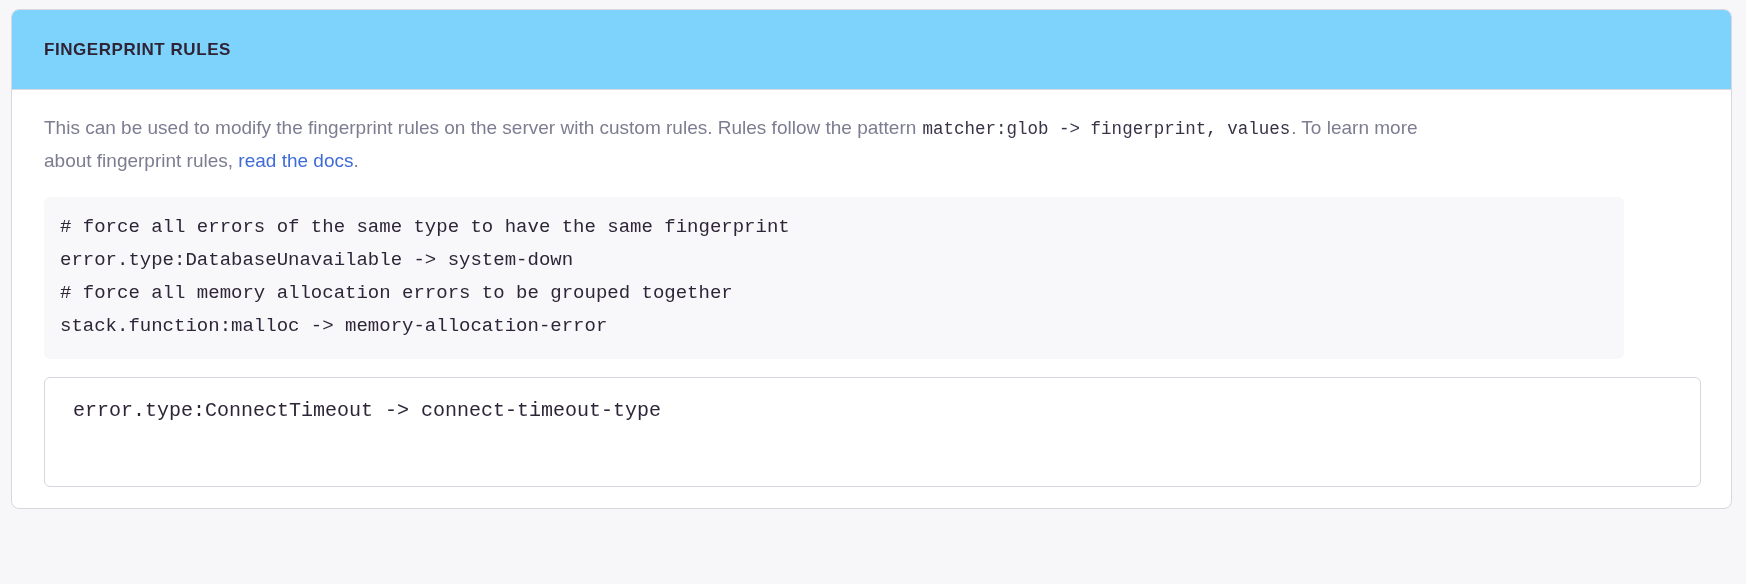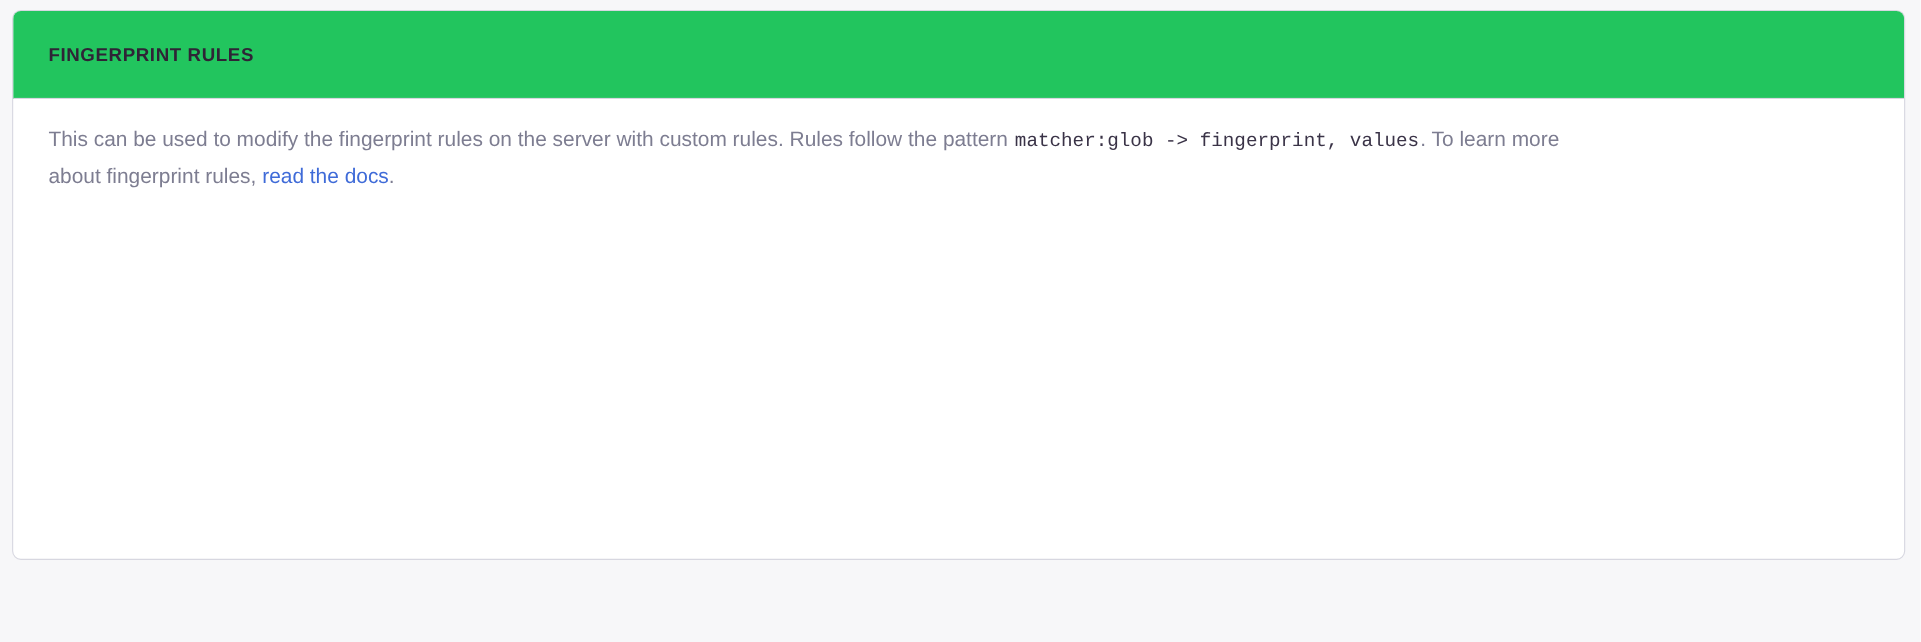--- a/index.html
+++ b/index.html
@@ -23,21 +23,21 @@
     height: 500px;
     background: #ffffff;
     border: 1px solid #d7d7e0;
     border-radius: 8px;
     box-sizing: border-box;
     overflow: hidden;
   }
 
   .panel-header {
     height: 80px;
-    background: #22c55e;
+    background: #7dd3fc;
     border-bottom: 1px solid #d7d7e0;
     box-sizing: border-box;
     display: flex;
     align-items: center;
     padding: 0 32px;
   }
 
   .panel-title {
     font-size: 17px;
     font-weight: bold;
@@ -122,16 +122,23 @@
   </div>
 
   <div class="panel-body">
 
     <p class="description">
       <span>This can be used to modify the fingerprint rules on the server with custom rules. Rules follow the pattern</span>
       <code class="inline-code">matcher:glob -&gt; fingerprint, values</code><span>. To learn more about fingerprint rules,</span>
       <a href="#" class="docs-link">read the docs</a><span>.</span>
     </p>
 
+    <div class="code-block">
+      <pre># force all errors of the same type to have the same fingerprint
+error.type:DatabaseUnavailable -&gt; system-down
+# force all memory allocation errors to be grouped together
+stack.function:malloc -&gt; memory-allocation-error</pre>
+    </div>
 
+    <textarea class="rules-input" spellcheck="false" placeholder="" style="">error.type:ConnectTimeout -&gt; connect-timeout-type</textarea>
 
   </div>
 </div>
 
 </body></html>

